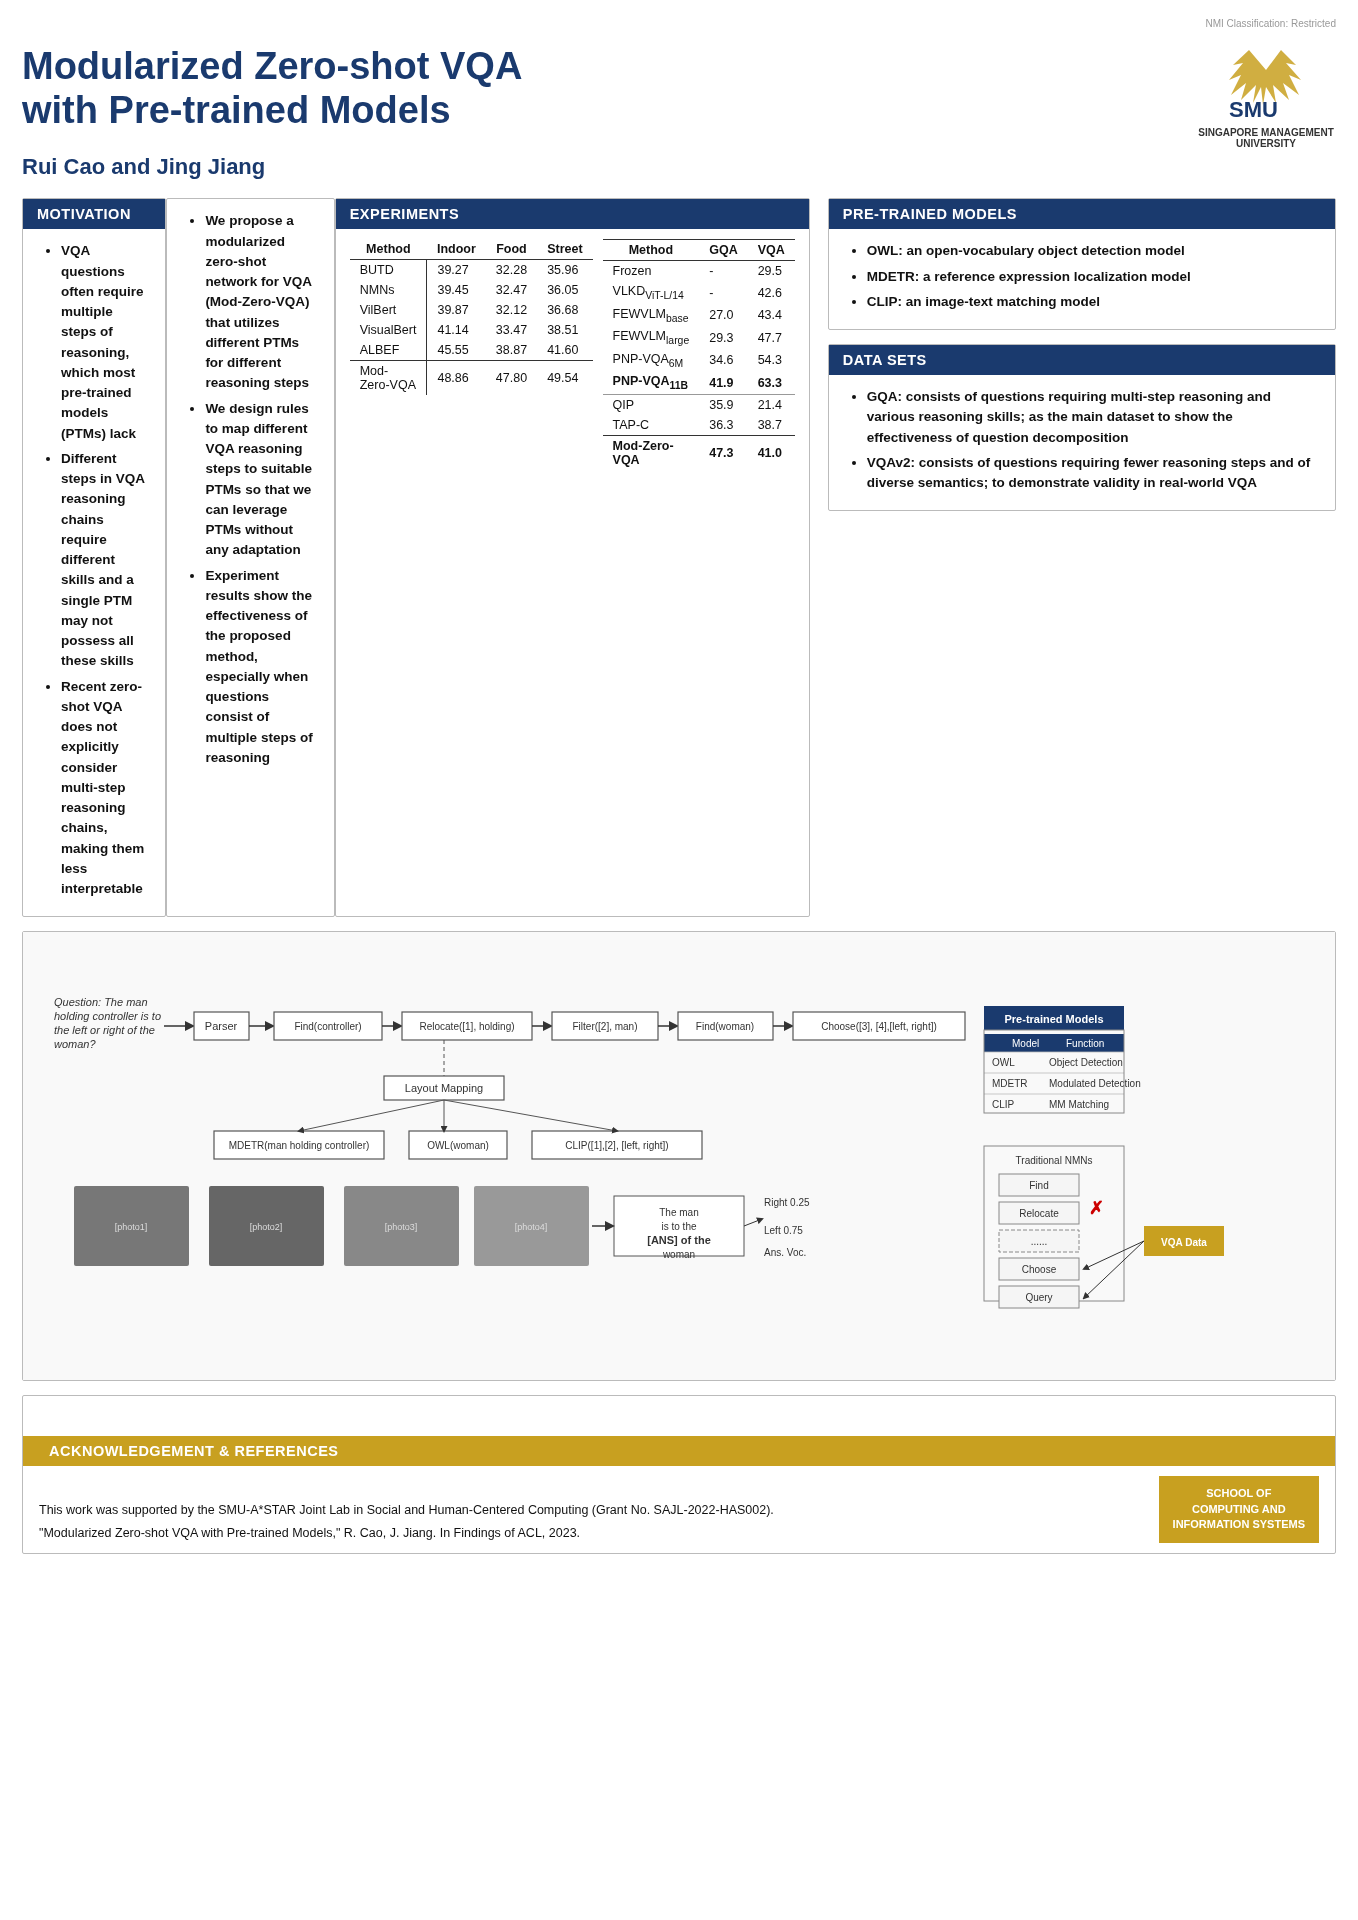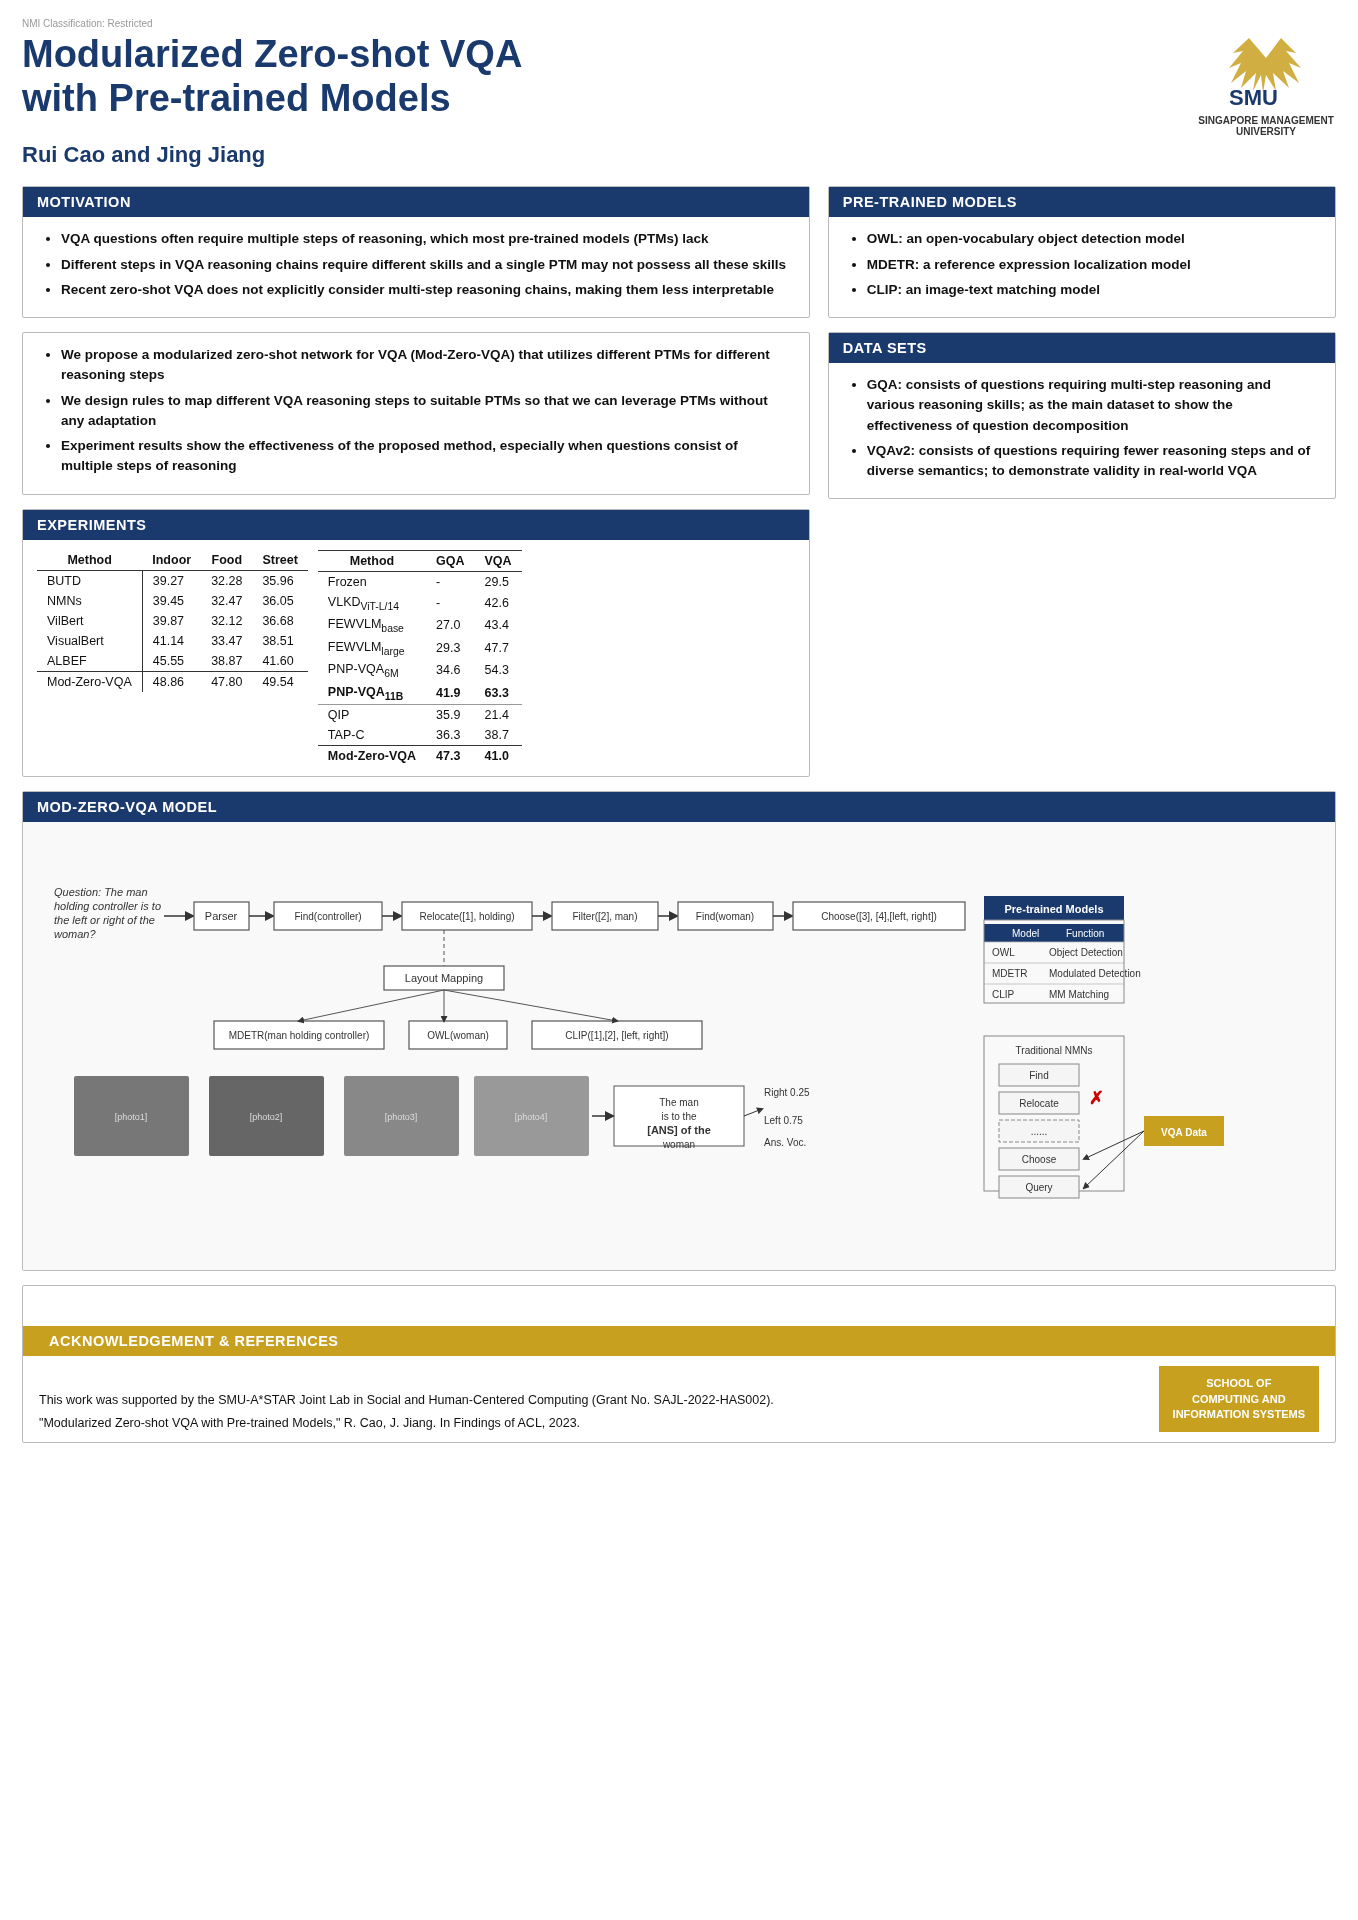--- a/index.html
+++ b/index.html
@@ -7,24 +7,24 @@
       font-family: Arial, sans-serif;
       background: #fff;
       width: 1358px;
       min-height: 1920px;
       padding: 18px 22px;
       font-size: 13.5px;
       color: #111;
     }
     .top-bar {
       display: flex;
-      justify-content: flex-start;
+      justify-content: flex-end;
       font-size: 10px;
       color: #999;
-      margin-bottom: 4px;
+      margin-bottom: 16px;
     }
     .header-row {
       display: flex;
       justify-content: space-between;
       align-items: flex-start;
       margin-bottom: 18px;
     }
     .title-block h1 {
       font-size: 38px;
       font-weight: 900;
@@ -53,21 +53,21 @@
       text-align: center;
       margin-top: 2px;
       font-weight: bold;
     }
 
     .main-columns {
       display: flex;
       gap: 18px;
       margin-bottom: 14px;
     }
-    .left-col { flex: 1.55; display: flex; flex-direction: column; gap: 14px; }
+    .left-col { flex: 1.55; display: flex; }
     .right-col { flex: 1; display: flex; flex-direction: column; gap: 14px; }
 
     .section-box {
       border: 1.5px solid #bbb;
       border-radius: 2px;
     }
     .section-header {
       background: #1a3a6e;
       color: #fff;
       font-weight: bold;
@@ -337,21 +337,20 @@
           <li>GQA: consists of questions requiring multi-step reasoning and various reasoning skills; as the main dataset to show the effectiveness of question decomposition</li>
           <li>VQAv2: consists of questions requiring fewer reasoning steps and of diverse semantics; to demonstrate validity in real-world VQA</li>
         </ul>
       </div>
     </div>
 
   </div>
 </div>
 
 <div class="section-box model-section">
-  <div class="section-header">MOD-ZERO-VQA MODEL</div>
   <div class="model-body">
 
     <svg width="100%" height="420" viewBox="0 0 1270 420" style="display:block;">
 
       <text x="10" y="60" font-size="11" font-style="italic" fill="#333" font-family="Arial">Question: The man</text>
       <text x="10" y="74" font-size="11" font-style="italic" fill="#333" font-family="Arial">holding controller is to</text>
       <text x="10" y="88" font-size="11" font-style="italic" fill="#333" font-family="Arial">the left or right of the</text>
       <text x="10" y="102" font-size="11" font-style="italic" fill="#333" font-family="Arial">woman?</text>
 
       <line x1="120" y1="80" x2="148" y2="80" stroke="#333" stroke-width="1.5" marker-end="url(#arr)"></line>

